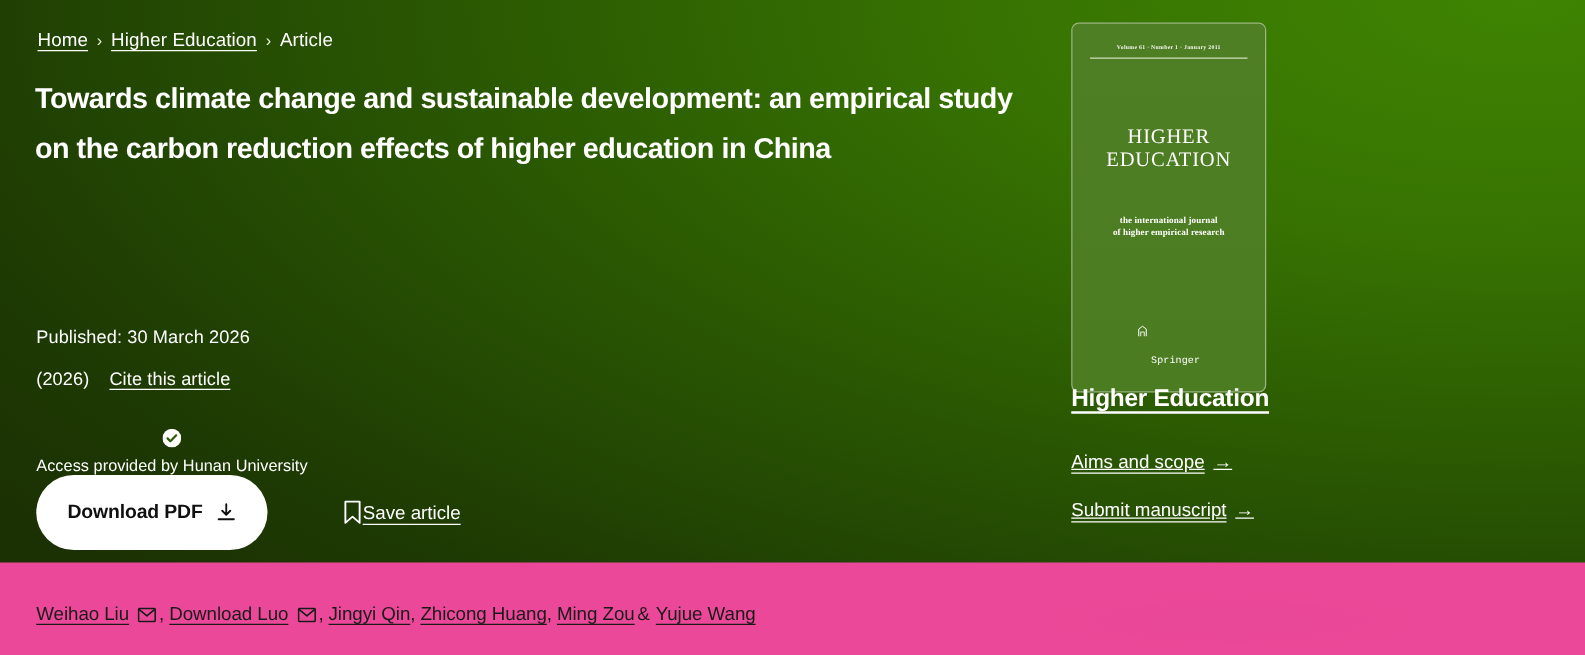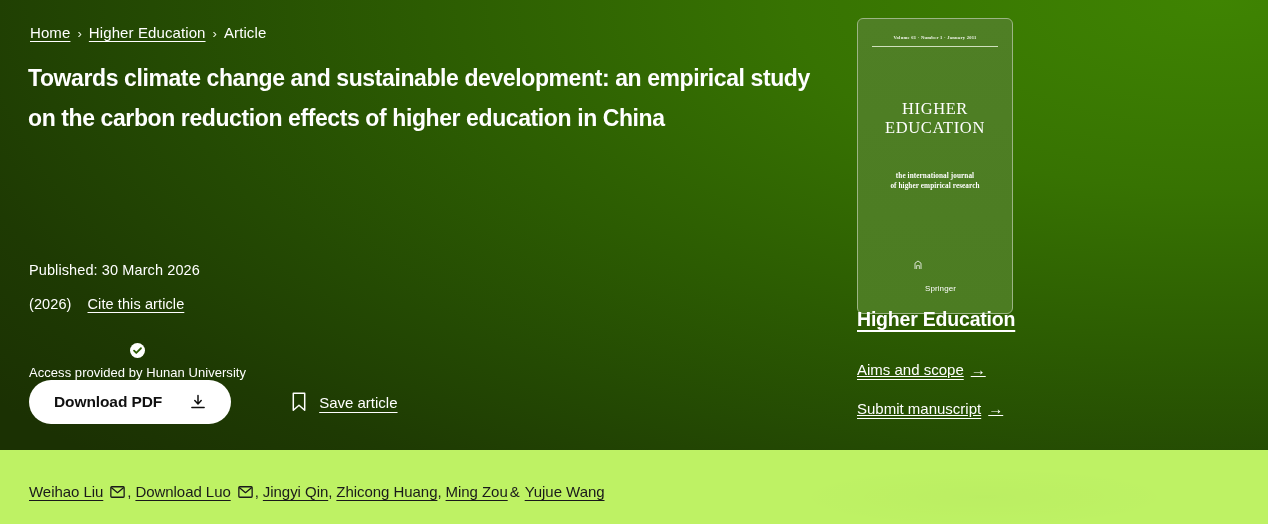--- a/index.html
+++ b/index.html
@@ -9,21 +9,21 @@
     height: 524px;
     overflow: hidden;
     font-family: "Liberation Sans", sans-serif;
     background: #ffffff;
   }
 
   #page {
     position: relative;
     width: 1268px;
     height: 524px;
-    background: #bef264;
+    background: #ec4899;
   }
 
   
   .hero {
     position: absolute;
     left: 0; top: 0;
     width: 1268px;
     height: 450px;
     background:
       radial-gradient(120% 150% at 96% 0%, #3f8402 0%, #377302 28%, #2c5c02 52%, #244a03 70%, #1e3a03 86%, #1b3103 100%);
@@ -117,39 +117,39 @@
   
   .actions {
     position: absolute;
     left: 29px; top: 380px;
     display: flex;
     align-items: center;
   }
   .btn-pdf {
     display: flex;
     align-items: center;
-    gap: 28px;
+    gap: 11px;
     background: #ffffff;
     color: #101010;
     border: none;
     border-radius: 999px;
-    height: 44px;
+    height: 60px;
     padding: 0 25px;
     font-family: "Liberation Sans", sans-serif;
     font-size: 15.5px;
     font-weight: 700;
     letter-spacing: -0.1px;
     cursor: pointer;
   }
   .btn-pdf .dl-icon { width: 16px; height: 16px; display: block; }
 
   .save-wrap {
     display: flex;
     align-items: center;
-    gap: 12px;
+    gap: 0;
     margin-left: 60px;
     cursor: pointer;
   }
   .save-wrap .bm-icon { width: 16px; height: 20px; display: block; }
   .save-wrap .save-label {
     font-size: 15px;
     color: #ffffff;
     text-decoration: underline;
     text-underline-offset: 3.5px;
     text-decoration-thickness: 1.2px;
@@ -209,21 +209,21 @@
   .cover-springer {
     position: absolute;
     left: 0; right: 0; bottom: 20px;
     display: flex;
     align-items: center;
     justify-content: center;
     gap: 3px;
   }
   .cover-springer .sp-mark { width: 8px; height: 10px; display: block; }
   .cover-springer .sp-word {
-    font-family: Liberation Sans, sans-serif;
+    font-family: Liberation Mono, monospace;
     font-size: 8px;
     color: #ffffff;
     letter-spacing: .1px;
     margin-top: 47px;
   }
 
   
   .journal-link {
     position: absolute;
     left: 857px; top: 308px;

